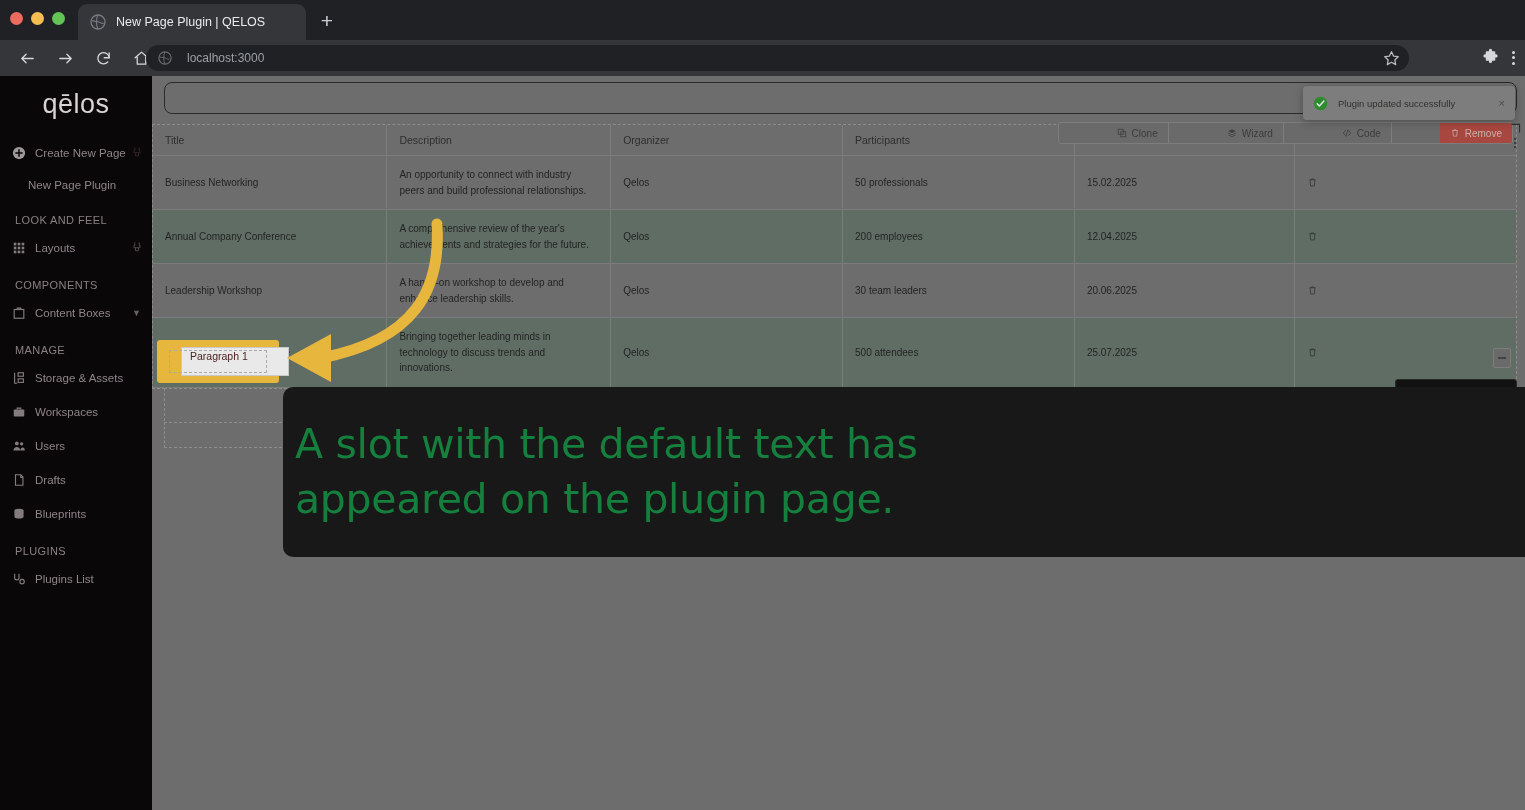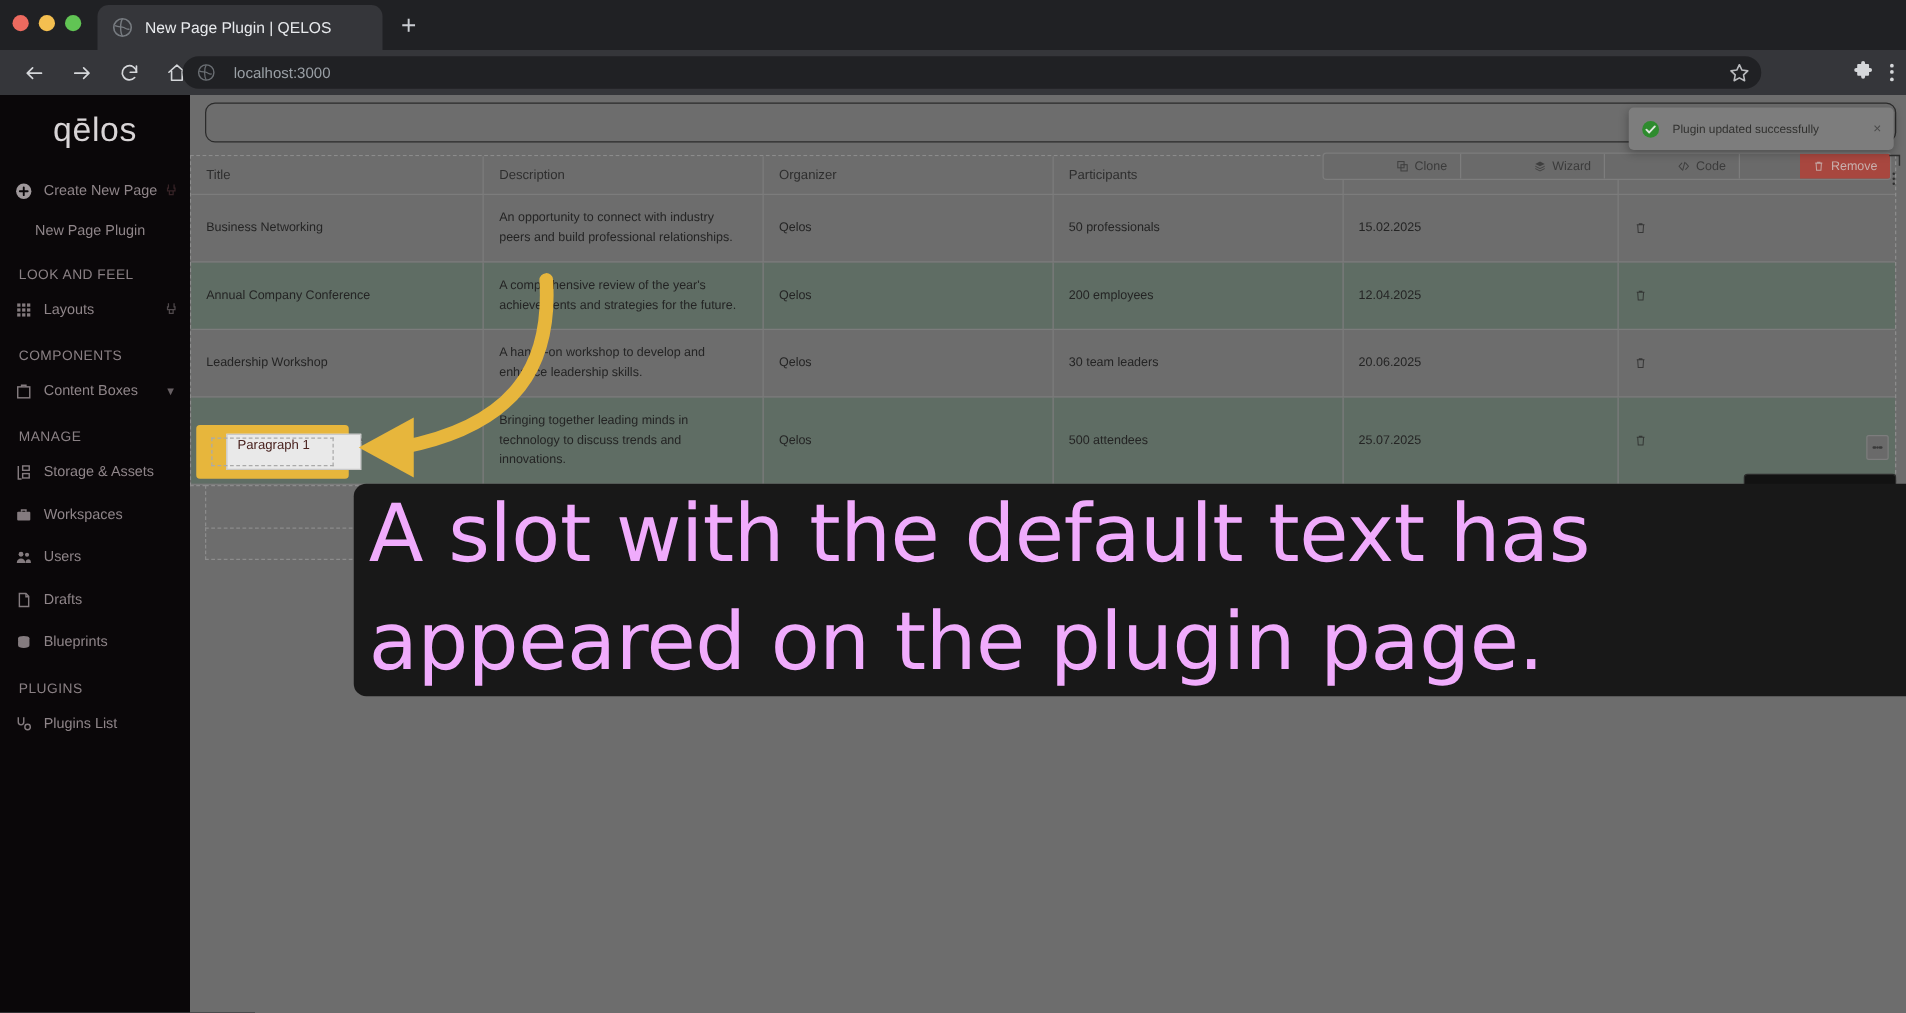--- a/index.html
+++ b/index.html
@@ -220,21 +220,21 @@
   .ctx-kebab-host i { width: 2.5px; height: 2.5px; background: #3a3a3a; border-radius: 50%; display: block; margin: 1px 0; }
 
   
   .caption {
     position: absolute; left: 283px; top: 387px; width: 1242px; height: 170px;
     background: #181818; border-radius: 10px 0 0 10px;
     display: flex; flex-direction: column; justify-content: center;
     padding: 0 10px 0 12px; z-index: 70;
   }
   .caption-line {
-    color: #f0abfc; font-size: 64px; line-height: 1.34;
+    color: #15803d; font-size: 41px; line-height: 1.34;
     font-family: "DejaVu Sans", sans-serif; font-weight: 400;
     letter-spacing: -0.3px;
   }
 </style>
 </head>
 <body>
 
 <div id="root">
 
   <div class="browser-tabbar">

